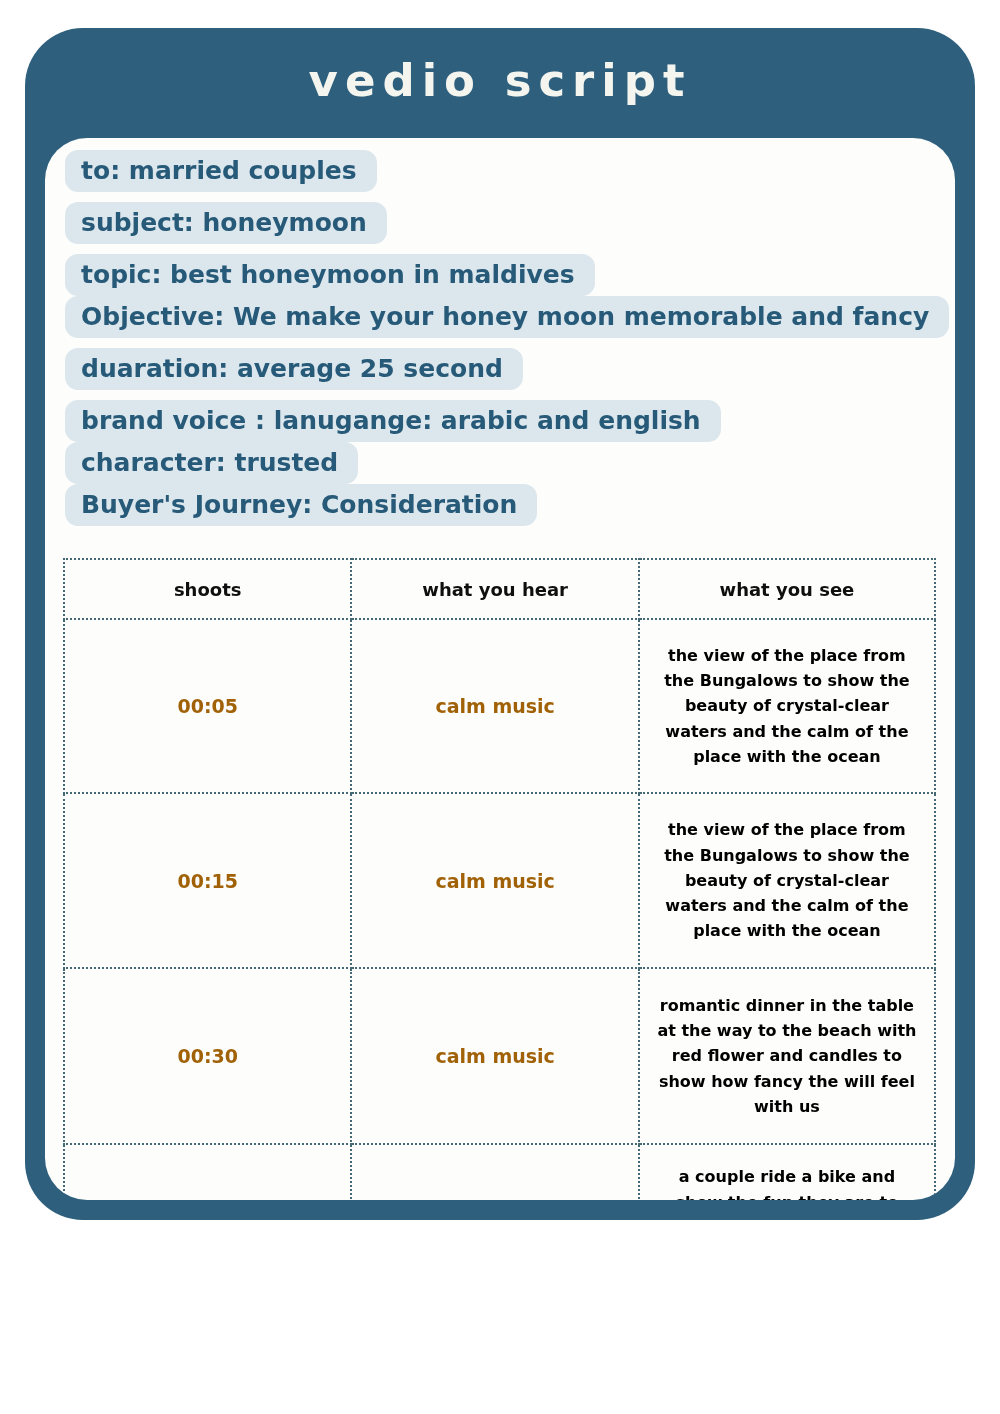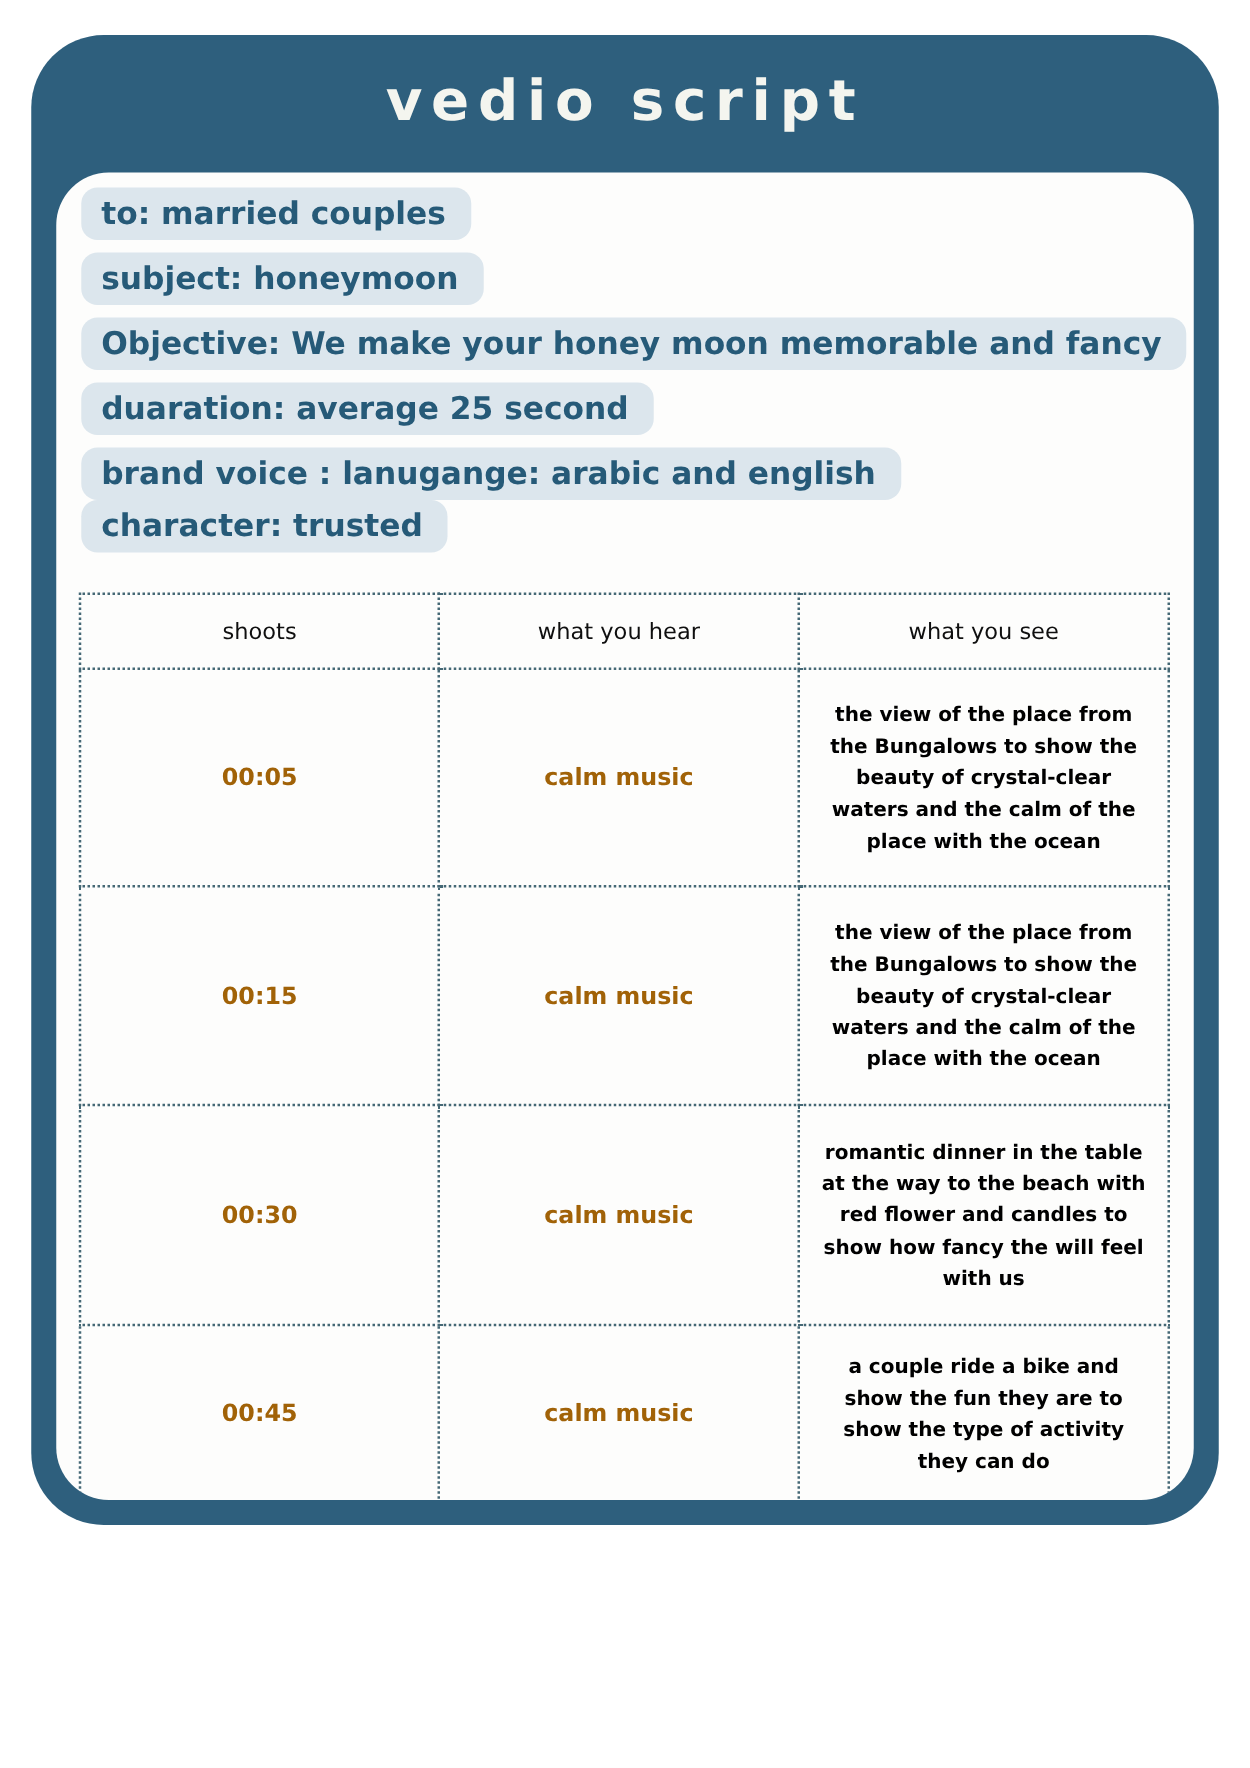--- a/index.html
+++ b/index.html
@@ -59,21 +59,21 @@
     border: 2px dotted #456875;
     text-align: center;
     vertical-align: middle;
   }
   .script-table col.c1 { width: 33%; }
   .script-table col.c2 { width: 33%; }
   .script-table col.c3 { width: 34%; }
   .script-table thead tr { height: 60px; }
   .script-table th {
     font-size: 18px;
-    font-weight: normal;
+    font-weight: bold;
     color: #0F0F0F;
   }
   .script-table tbody tr:nth-child(1) { height: 174px; }
   .script-table tbody tr:nth-child(2) { height: 175px; }
   .script-table tbody tr:nth-child(3) { height: 176px; }
   .script-table tbody tr:nth-child(4) { height: 142px; }
   td.cell-time, td.cell-hear {
     font-size: 19px;
     font-weight: bold;
     color: #a16207;
@@ -93,31 +93,37 @@
   <div class="title">vedio script</div>
   <div class="panel">
 
     <div class="meta">
       <div class="pill-row gap-after">
         <span class="pill">to: married couples</span>
       </div>
       <div class="pill-row gap-after">
         <span class="pill">subject: honeymoon</span>
       </div>
+      <div class="pill-row">
+        <span class="pill">topic: best honeymoon in maldives</span>
+      </div>
       <div class="pill-row gap-after">
         <span class="pill">Objective: We make your honey moon memorable and fancy</span>
       </div>
       <div class="pill-row gap-after">
         <span class="pill">duaration: average 25 second</span>
       </div>
       <div class="pill-row">
         <span class="pill">brand voice : lanugange: arabic and english</span>
       </div>
       <div class="pill-row">
         <span class="pill">character: trusted</span>
+      </div>
+      <div class="pill-row">
+        <span class="pill">Buyer's Journey: Consideration</span>
       </div>
     </div>
 
     <table class="script-table">
       <colgroup>
         <col class="c1">
           <col class="c2">
           <col class="c3">
       </colgroup>
       <thead>

